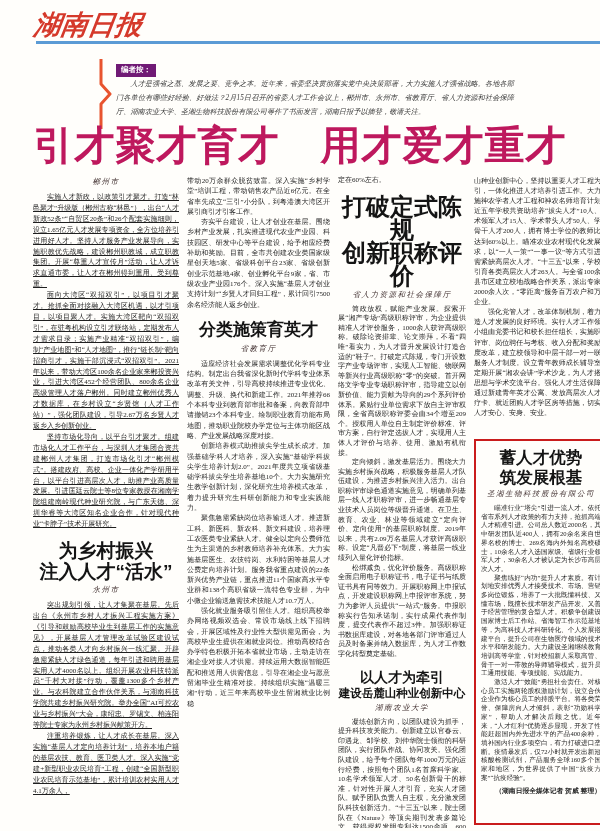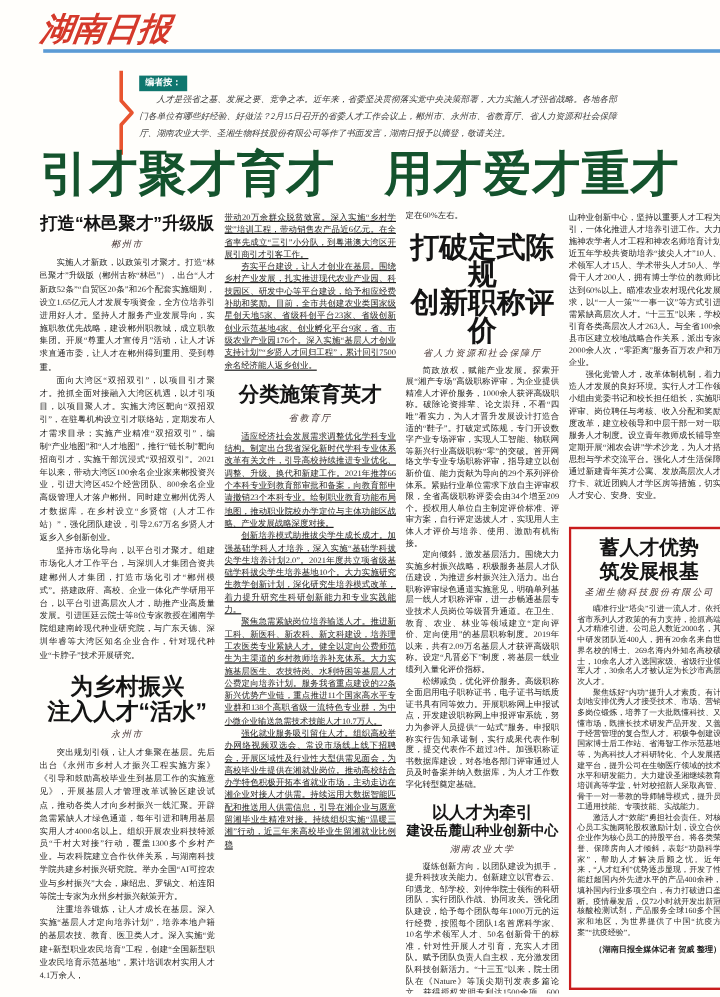--- a/index.html
+++ b/index.html
@@ -7,38 +7,38 @@
         font-family:"Liberation Serif",serif;color:#1f1f1f;}
   
   .logo{position:absolute;left:34px;top:10px;font-size:27px;line-height:30px;
         color:#d5392b;font-weight:bold;font-style:italic;transform:skewX(-8deg);
         font-family:"DejaVu Serif",serif;}
   .rule{position:absolute;left:36px;right:0;top:41px;height:2.5px;background:#5b9bd5;}
   
   .editor-note{position:absolute;left:98px;top:58px;width:416px;display:flex;}
   .en-bracket{width:14px;flex:0 0 14px;margin-right:4px;}
   .en-body{flex:1;}
-  .en-label{display:inline-block;background:#0f766e;color:#fff;font-size:7.5px;
+  .en-label{display:inline-block;background:#701a75;color:#fff;font-size:7.5px;
             line-height:10px;padding:1.5px 5px;font-weight:bold;
             font-family:"Liberation Sans",sans-serif;}
   .en-text{margin-top:0;font-size:7.2px;line-height:14px;color:#3a3a3a;
            font-style:italic;text-align:justify;text-indent:2em;font-family:Liberation Serif, serif;}
   
   .main-headline{position:absolute;left:0;right:0;top:122px;text-align:center;
         font-family:"Liberation Sans",sans-serif;font-weight:900;font-size:40px;
-        line-height:46px;color:#14532d;letter-spacing:1px;}
+        line-height:46px;color:#be185d;letter-spacing:1px;}
   
   .columns{position:absolute;left:33px;top:176px;bottom:3px;display:flex;gap:8px;}
   .col{overflow:hidden;}
   .col1{width:146px;}
   .col2{width:143px;}
   .col3{width:128px;}
   .col4{width:134px;}
-  .col1 p{line-height:10.9px;}
-  .col2 p{line-height:10.3px;text-decoration:underline;}
+  .col1 p{line-height:10.9px;text-decoration:underline;}
+  .col2 p{line-height:10.3px;}
   .col3 p{line-height:9.6px;}
   .col4 p{line-height:10.1px;}
   p.art-p{margin:0;font-size:7px;text-align:justify;text-indent:2em;}
   p.cont{text-indent:0;}
   .art-title{font-family:"Liberation Sans",sans-serif;font-weight:900;color:#141414;
              text-align:center;margin:7px 0 3px;white-space:pre-line;}
   .t-chenzhou{font-size:14.5px;line-height:18px;margin-top:2px;}
   .t-yongzhou{font-size:19px;line-height:21px;margin-top:10px;}
   .t-edu{font-size:17px;line-height:21px;margin-top:10px;font-family:Liberation Mono, monospace;}
   .t-renshe{font-size:24px;line-height:23px;margin-top:9px;}
@@ -72,21 +72,20 @@
       <span class="en-label">编者按：</span>
       <div class="en-text">人才是强省之基、发展之要、竞争之本。近年来，省委坚决贯彻落实党中央决策部署，大力实施人才强省战略。各地各部门各单位有哪些好经验、好做法？2月15日召开的省委人才工作会议上，郴州市、永州市、省教育厅、省人力资源和社会保障厅、湖南农业大学、圣湘生物科技股份有限公司等作了书面发言，湖南日报予以摘登，敬请关注。</div>
     </div>
   </div>
 
   <div class="main-headline">引才聚才育才　用才爱才重才</div>
 
   <div class="columns">
 
     <div class="col col1">
-      <h2 class="art-title t-chenzhou">打造“林邑聚才”升级版</h2>
       <div class="byline">郴州市</div>
       <p class="art-p">实施人才新政，以政策引才聚才。打造“林邑聚才”升级版（郴州古称“林邑”），出台“人才新政52条”“自贸区20条”和26个配套实施细则，设立1.65亿元人才发展专项资金，全方位培养引进用好人才。坚持人才服务产业发展导向，实施职教优先战略，建设郴州职教城，成立职教集团。开展“尊重人才宣传月”活动，让人才诉求直通市委，让人才在郴州得到重用、受到尊重。</p>
       <p class="art-p">面向大湾区“双招双引”，以项目引才聚才。抢抓全面对接融入大湾区机遇，以才引项目，以项目聚人才。实施大湾区靶向“双招双引”，在驻粤机构设立引才联络站，定期发布人才需求目录；实施产业精准“双招双引”，编制“产业地图”和“人才地图”，推行“链长制”靶向招商引才，实施干部沉浸式“双招双引”。2021年以来，带动大湾区100余名企业家来郴投资兴业，引进大湾区452个经营团队、800余名企业高级管理人才落户郴州。同时建立郴州优秀人才数据库，在乡村设立“乡贤馆（人才工作站）”，强化团队建设，引导2.67万名乡贤人才返乡入乡创新创业。</p>
       <p class="art-p">坚持市场化导向，以平台引才聚才。组建市场化人才工作平台，与深圳人才集团合资共建郴州人才集团，打造市场化引才“郴州模式”。搭建政府、高校、企业一体化产学研用平台，以平台引进高层次人才，助推产业高质量发展。引进匡廷云院士等8位专家教授在湘南学院组建南岭现代种业研究院，与广东天德、深圳华睿等大湾区知名企业合作，针对现代种业“卡脖子”技术开展研究。</p>
       <h2 class="art-title t-yongzhou">为乡村振兴
 注入人才“活水”</h2>
       <div class="byline">永州市</div>
       <p class="art-p">突出规划引领，让人才集聚在基层。先后出台《永州市乡村人才振兴工程实施方案》《引导和鼓励高校毕业生到基层工作的实施意见》，开展基层人才管理改革试验区建设试点，推动各类人才向乡村振兴一线汇聚。开辟急需紧缺人才绿色通道，每年引进和聘用基层实用人才4000名以上。组织开展农业科技特派员“千村大对接”行动，覆盖1300多个乡村产业。与农科院建立合作伙伴关系，与湖南科技学院共建乡村振兴研究院。举办全国“AI可控农业与乡村振兴”大会，康绍忠、罗锡文、柏连阳等院士专家为永州乡村振兴献策开方。</p>
       <p class="art-p">注重培养锻炼，让人才成长在基层。深入实施“基层人才定向培养计划”，培养本地户籍的基层农技、教育、医卫类人才。深入实施“党建+新型职业农民培育”工程，创建“全国新型职业农民培育示范基地”，累计培训农村实用人才4.1万余人，</p>
     </div>

